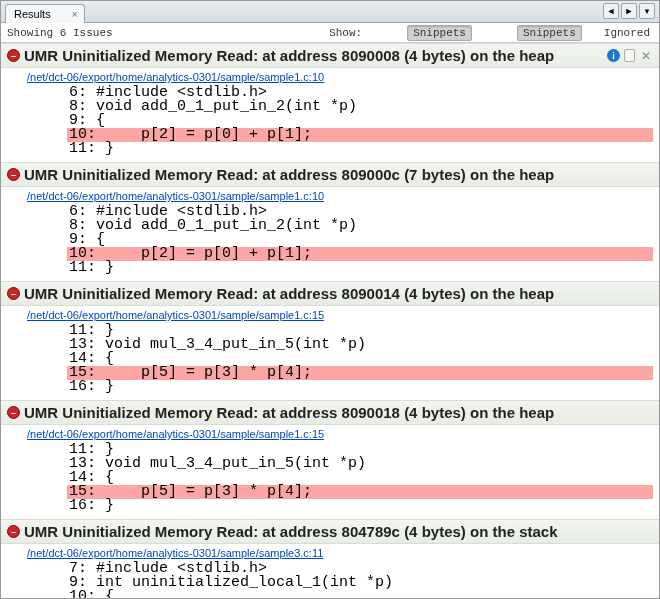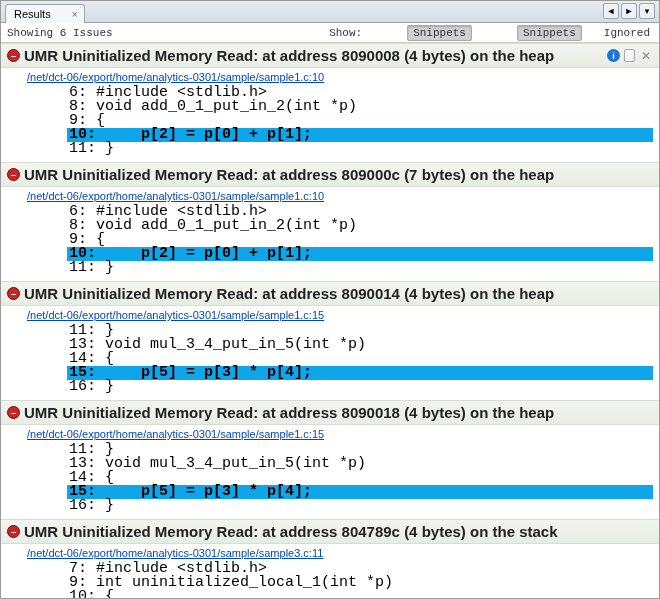--- a/index.html
+++ b/index.html
@@ -21,21 +21,21 @@
 .error-icon { width: 13px; height: 13px; background: #c62828; border-radius: 50%; border: 1px solid #8b0000; display: inline-flex; align-items: center; justify-content: center; color: #fff; font-weight: bold; font-size: 9px; flex-shrink: 0; }
 .issue-title { font-weight: bold; color: #222; font-size: 15px; }
 .issue-actions { position: absolute; right: 6px; display: flex; gap: 4px; align-items: center; }
 .info-icon { width: 13px; height: 13px; background: #1976d2; border-radius: 50%; color: #fff; font-size: 9px; font-weight: bold; display: inline-flex; align-items: center; justify-content: center; cursor: pointer; }
 .clip-icon { width: 11px; height: 13px; border: 1px solid #aaa; border-radius: 2px; cursor: pointer; background: #f5f5f5; }
 .x-icon { color: #888; font-size: 12px; cursor: pointer; padding: 0 2px; }
 .issue-body { padding: 2px 6px 6px 26px; }
 .issue-link { color: #0047c2; text-decoration: underline; font-size: 11px; display: block; padding: 1px 0 3px 0; }
 .code { font-family: "Courier New", monospace; font-size: 15px; line-height: 14px; white-space: pre; color: #000; margin-left: 40px; }
 .code-line { padding: 0 2px; }
-.code-line.hl { background: #0ea5e9; font-weight: bold; }
+.code-line.hl { background: #fca5a5; }
 </style>
 </head>
 <body>
 
 <div class="tabbar">
   <div class="tab">
     <span>Results</span>
     <span class="close">×</span>
   </div>
   <div class="tabbar-right">

